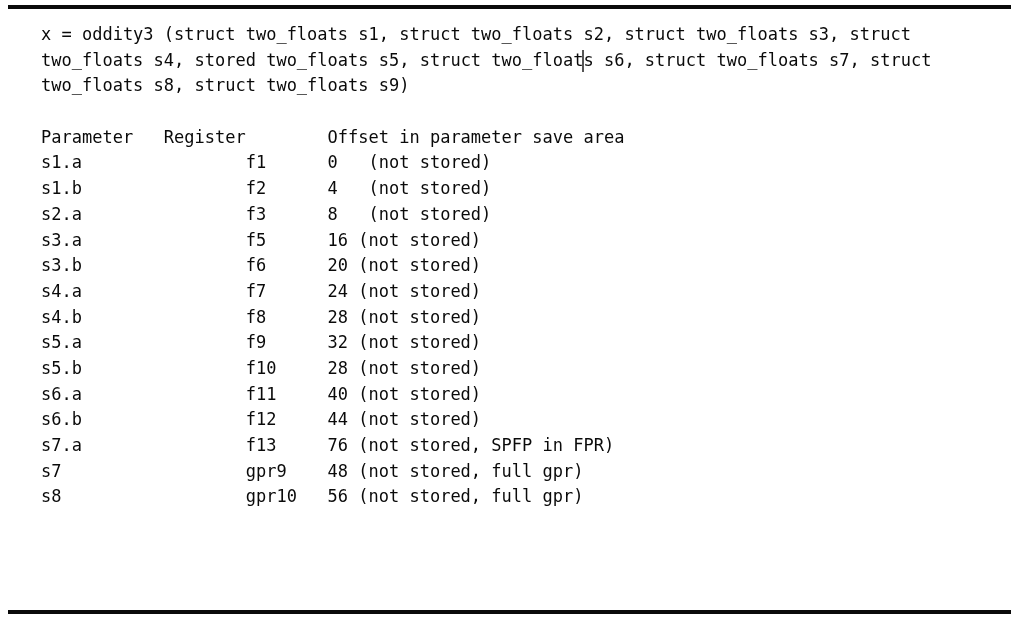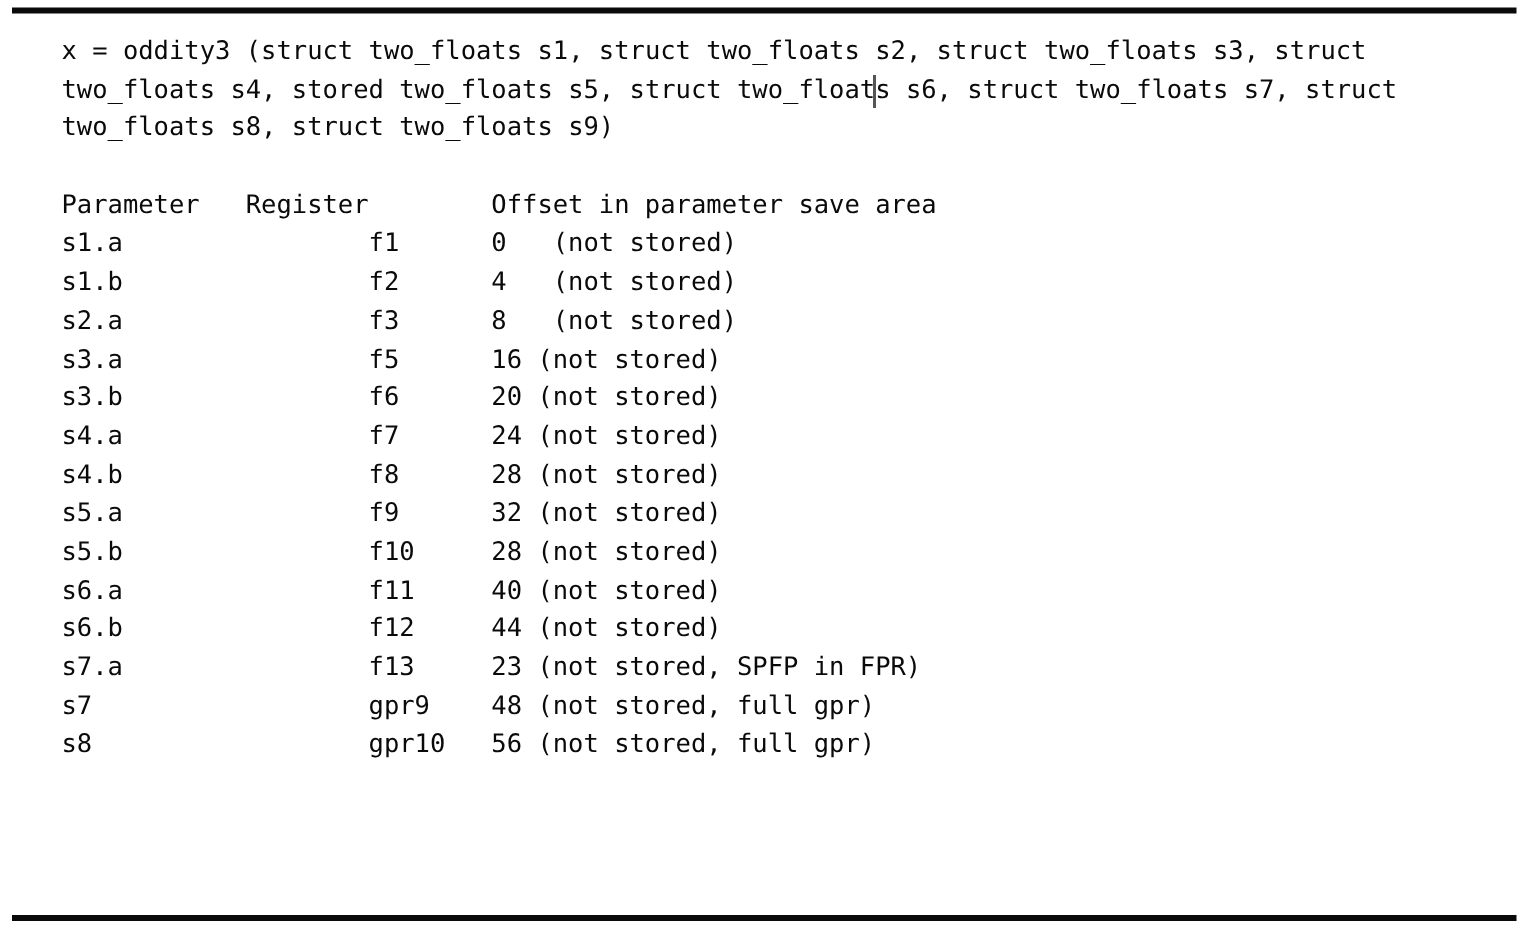--- a/index.html
+++ b/index.html
@@ -85,21 +85,21 @@
         <div class="line"><span class="c-param">s1.b</span><span class="c-reg">f2</span><span class="c-off">4   (not stored)</span></div>
         <div class="line"><span class="c-param">s2.a</span><span class="c-reg">f3</span><span class="c-off">8   (not stored)</span></div>
         <div class="line"><span class="c-param">s3.a</span><span class="c-reg">f5</span><span class="c-off">16 (not stored)</span></div>
         <div class="line"><span class="c-param">s3.b</span><span class="c-reg">f6</span><span class="c-off">20 (not stored)</span></div>
         <div class="line"><span class="c-param">s4.a</span><span class="c-reg">f7</span><span class="c-off">24 (not stored)</span></div>
         <div class="line"><span class="c-param">s4.b</span><span class="c-reg">f8</span><span class="c-off">28 (not stored)</span></div>
         <div class="line"><span class="c-param">s5.a</span><span class="c-reg">f9</span><span class="c-off">32 (not stored)</span></div>
         <div class="line"><span class="c-param">s5.b</span><span class="c-reg">f10</span><span class="c-off">28 (not stored)</span></div>
         <div class="line"><span class="c-param">s6.a</span><span class="c-reg">f11</span><span class="c-off">40 (not stored)</span></div>
         <div class="line"><span class="c-param">s6.b</span><span class="c-reg">f12</span><span class="c-off">44 (not stored)</span></div>
-        <div class="line"><span class="c-param">s7.a</span><span class="c-reg">f13</span><span class="c-off">23 (not stored, SPFP in FPR)</span></div>
+        <div class="line"><span class="c-param">s7.a</span><span class="c-reg">f13</span><span class="c-off">76 (not stored, SPFP in FPR)</span></div>
         <div class="line"><span class="c-param">s7</span><span class="c-reg">gpr9</span><span class="c-off">48 (not stored, full gpr)</span></div>
         <div class="line"><span class="c-param">s8</span><span class="c-reg">gpr10</span><span class="c-off">56 (not stored, full gpr)</span></div>
       </div>
 
   </div>
 
   <div class="rule bottom"></div>
 
 </div>
 

